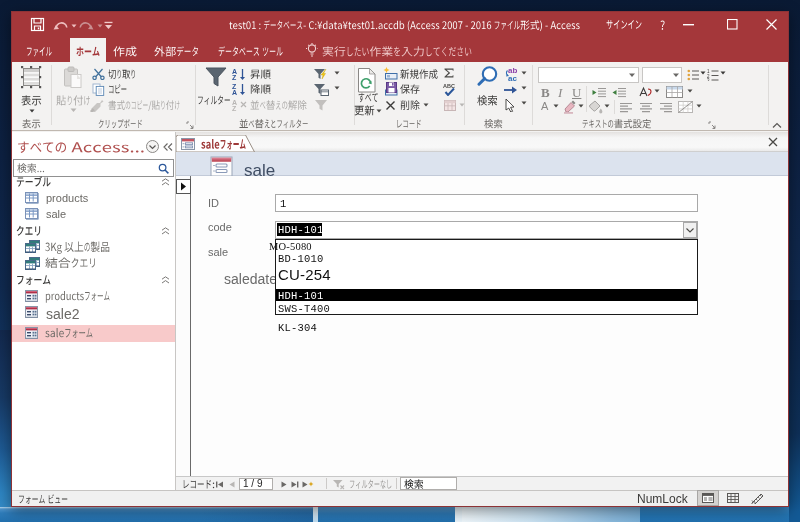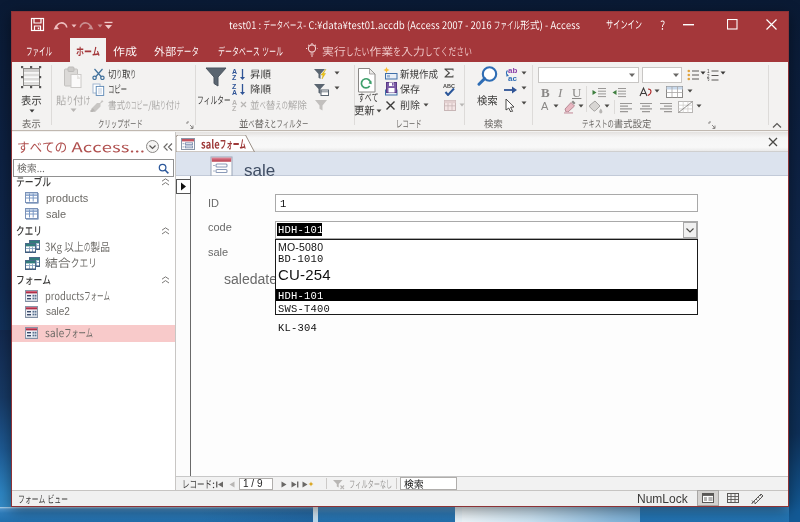--- a/index.html
+++ b/index.html
@@ -562,21 +562,21 @@
       <rect x="2" y="8" width="4" height="1.4"></rect>
     </g>
     <g fill="#5a7290">
       <rect x="7.5" y="4.8" width="2" height="1.8"></rect>
       <rect x="10" y="4.8" width="1.5" height="1.8"></rect>
       <rect x="7.5" y="7.6" width="2" height="1.8"></rect>
       <rect x="10" y="7.6" width="1.5" height="1.8"></rect>
     </g>
     <rect x="0.5" y="10.8" width="12" height="0.8" fill="#7a8aa0"></rect>
   </svg>
-<div style="position:absolute;left:46px;top:306px;font-size:10px;color:#6b6965;white-space:nowrap;">sale2</div>
+<div style="position:absolute;left:46px;top:306px;font-size:14px;color:#6b6965;white-space:nowrap;">sale2</div>
 <div style="position:absolute;left:12px;top:325px;width:163px;height:17px;background:#f8caca;"></div>
 <svg style="position:absolute;left:25px;top:327px;" width="13" height="12" viewBox="0 0 13 12">
     <rect x="0.5" y="0.5" width="12" height="11" fill="#eef2f8" stroke="#8a96a8"></rect>
     <rect x="1" y="1" width="11" height="2.4" fill="#b03048"></rect>
     <rect x="1" y="1" width="11" height="1" fill="#d06078"></rect>
     <g fill="#3a4a6a">
       <rect x="2" y="5" width="4" height="1.4"></rect>
       <rect x="2" y="8" width="4" height="1.4"></rect>
     </g>
     <g fill="#5a7290">
@@ -642,21 +642,21 @@
 <div style="position:absolute;left:275px;top:221px;width:423px;height:18px;background:#fff;border:1px solid #a9a9a9;"></div>
 <div style="position:absolute;left:277px;top:223px;width:45px;height:13px;background:#000;"></div>
 <div style="position:absolute;left:278px;top:224px;font-size:10.5px;color:#fff;white-space:nowrap;letter-spacing:.2px;font-family:'Liberation Mono',monospace;">HDH-101</div>
 <div style="position:absolute;left:683px;top:222px;width:14px;height:16px;background:#f0f0f0;border:1px solid #a9a9a9;"></div>
 <svg style="position:absolute;left:686px;top:228px;" width="8" height="5" viewBox="0 0 8 5">
     <path d="M0.5 0.5l3.5 3.5L7.5 0.5" fill="none" stroke="#4a4946" stroke-width="1.1"></path>
   </svg>
 <div style="position:absolute;left:208px;top:246px;font-size:11px;color:#6a6a6a;white-space:nowrap;">sale</div>
 <div style="position:absolute;left:208px;top:271px;font-size:14px;color:#6a6a6a;white-space:nowrap;margin-left:16px;">saledate</div>
 <div style="position:absolute;left:275px;top:239px;width:423px;height:76px;background:#fff;border:1px solid #1a1a1a;"></div>
-<div style="position:absolute;left:278px;top:241.0px;font-size:10.5px;color:#111;white-space:nowrap;letter-spacing:.2px;font-family:Liberation Sans, sans-serif;text-align:right;">MO-5080</div>
+<div style="position:absolute;left:269px;top:241.0px;font-size:10.5px;color:#111;white-space:nowrap;letter-spacing:.2px;font-family:Liberation Serif, serif;text-align:right;">MO-5080</div>
 <div style="position:absolute;left:278px;top:253.3px;font-size:10.5px;color:#111;white-space:nowrap;letter-spacing:.2px;font-family:'Liberation Mono',monospace;">BD-1010</div>
 <div style="position:absolute;left:278px;top:265.6px;font-size:15px;color:#111;white-space:nowrap;letter-spacing:.2px;font-family:Liberation Sans, sans-serif;">CU-254</div>
 <div style="position:absolute;left:278px;top:277.9px;font-size:10.5px;color:#111;white-space:nowrap;letter-spacing:.2px;font-family:'Liberation Mono',monospace;margin-top:44px;">KL-304</div>
 <div style="position:absolute;left:276px;top:289.2px;width:421px;height:12.3px;background:#000;"></div>
 <div style="position:absolute;left:278px;top:290.2px;font-size:10.5px;color:#fff;white-space:nowrap;letter-spacing:.2px;font-family:'Liberation Mono',monospace;">HDH-101</div>
 <div style="position:absolute;left:278px;top:302.5px;font-size:10.5px;color:#111;white-space:nowrap;letter-spacing:.2px;font-family:'Liberation Mono',monospace;">SWS-T400</div>
 <div style="position:absolute;left:176px;top:476px;width:612px;height:14px;background:#f2f2f2;border-top:1px solid #c8c8c8;"></div>
 <svg style="position:absolute;left:182.0px;top:477.0px;overflow:visible" width="35" height="14" viewBox="0 0 35 14">
     <path transform="translate(0 11.03) scale(1.1162 1)" d="M1.5 -0.3L1.9 0.2C2 0.1 2.1 0 2.2 0C3.8 -0.8 5.2 -2.1 6.1 -3.7L5.8 -4.5C5 -2.8 3.4 -1.4 2.1 -0.9C2.1 -1.4 2.1 -5.9 2.1 -6.9C2.1 -7.2 2.1 -7.5 2.2 -7.8L1.5 -7.8C1.5 -7.6 1.6 -7.1 1.6 -6.9C1.6 -5.9 1.6 -1.5 1.6 -0.9C1.6 -0.6 1.5 -0.5 1.5 -0.3ZM7.8 -1.4L7.8 -0.5C8 -0.5 8.3 -0.5 8.5 -0.5L11.8 -0.5L11.8 0.1L12.4 0.1C12.4 -0.1 12.4 -0.5 12.4 -0.9L12.4 -6.3C12.4 -6.6 12.4 -6.9 12.4 -7.2C12.3 -7.2 12.1 -7.1 11.9 -7.1L8.6 -7.1C8.4 -7.1 8.1 -7.2 7.9 -7.2L7.9 -6.3C8 -6.3 8.4 -6.3 8.6 -6.3L11.8 -6.3L11.8 -1.3L8.5 -1.3C8.3 -1.3 8 -1.4 7.8 -1.4ZM14.1 -4.5L14.1 -3.5C14.3 -3.5 14.7 -3.6 15.1 -3.6C15.6 -3.6 18.2 -3.6 18.7 -3.6C19.1 -3.6 19.3 -3.5 19.5 -3.5L19.5 -4.5C19.3 -4.5 19.1 -4.5 18.7 -4.5C18.2 -4.5 15.6 -4.5 15.1 -4.5C14.7 -4.5 14.3 -4.5 14.1 -4.5ZM24.6 -7.6L24.2 -7.3C24.4 -6.8 24.6 -6.2 24.8 -5.7L25.2 -6C25 -6.5 24.7 -7.2 24.6 -7.6ZM25.4 -8.1L25 -7.8C25.2 -7.4 25.5 -6.8 25.6 -6.2L26 -6.5C25.9 -7 25.6 -7.7 25.4 -8.1ZM22.2 -0.8C22.2 -0.4 22.2 0.1 22.2 0.5L22.8 0.5C22.8 0.1 22.8 -0.5 22.8 -0.8L22.8 -4.2C23.5 -3.9 24.7 -3.2 25.4 -2.6L25.6 -3.5C24.9 -4 23.7 -4.8 22.8 -5.2L22.8 -6.9C22.8 -7.2 22.8 -7.7 22.8 -8L22.2 -8C22.2 -7.7 22.2 -7.2 22.2 -6.9C22.2 -6 22.2 -1.4 22.2 -0.8ZM28.2 -4.1C28.6 -4.1 28.9 -4.4 28.9 -4.8C28.9 -5.3 28.6 -5.6 28.2 -5.6C27.9 -5.6 27.6 -5.3 27.6 -4.8C27.6 -4.4 27.9 -4.1 28.2 -4.1ZM28.2 0.1C28.6 0.1 28.9 -0.2 28.9 -0.6C28.9 -1 28.6 -1.3 28.2 -1.3C27.9 -1.3 27.6 -1 27.6 -0.6C27.6 -0.2 27.9 0.1 28.2 0.1Z" fill="#3b3a39"></path>
   </svg>

